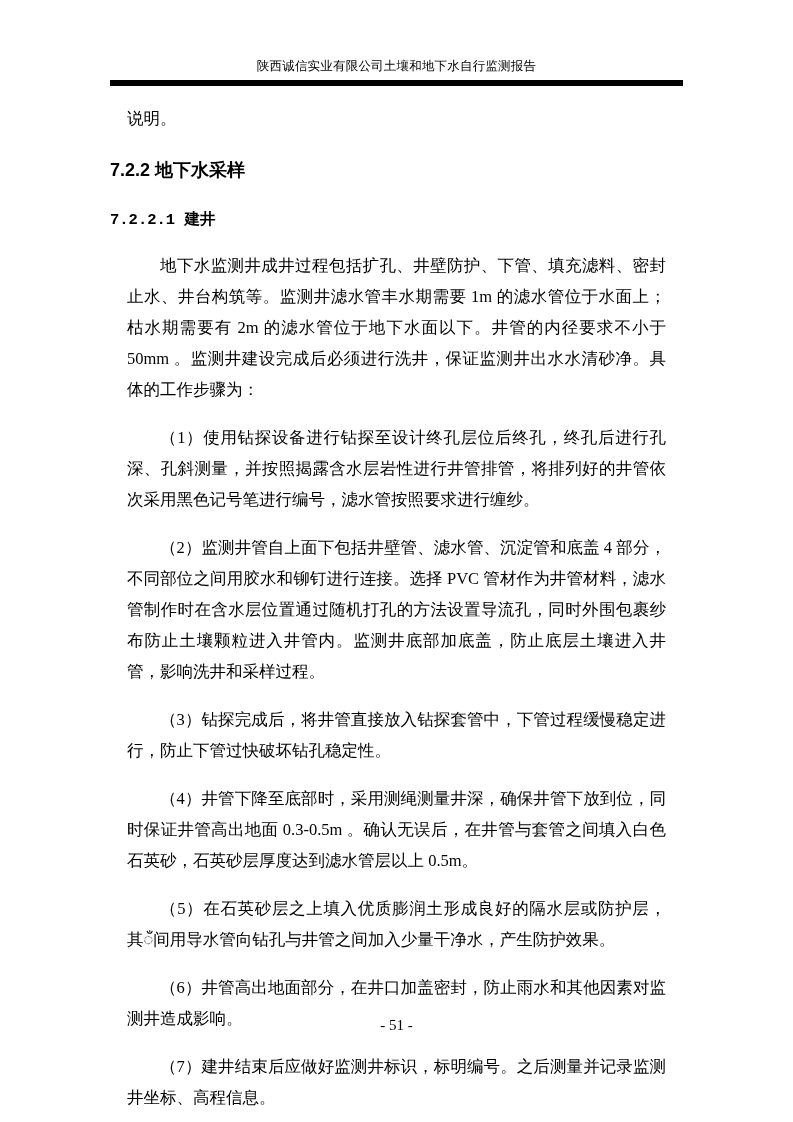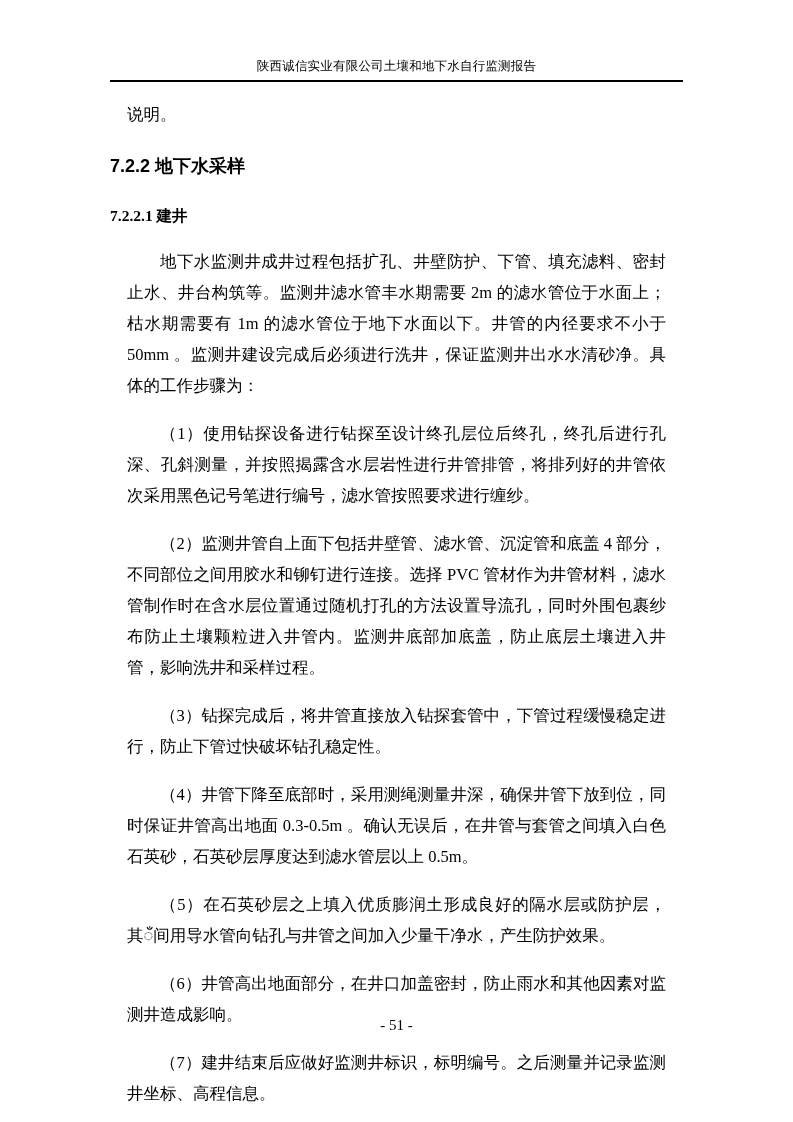--- a/index.html
+++ b/index.html
@@ -22,21 +22,21 @@
     position: absolute;
     left: 110px;
     top: 58px;
     width: 573px;
   }
   .header-line {
     text-align: center;
     font-size: 12.5px;
     letter-spacing: 0.2px;
     padding-bottom: 5px;
-    border-bottom: 2px solid #000000;
+    border-bottom: 6px solid #000000;
     color: #000;
   }
   .body-text {
     margin-top: 14px;
     font-size: 16.5px;
     line-height: 31px;
     text-align: justify;
     text-justify: inter-ideograph;
   }
   p {
@@ -46,21 +46,21 @@
     text-indent: 2em;
   }
   h2.heading {
     font-family: "Liberation Sans", "DejaVu Sans", sans-serif;
     font-size: 18px;
     font-weight: bold;
     margin: 22px 0 23px 0;
     line-height: 28px;
   }
   h3.subheading {
-    font-family: Liberation Serif, serif;
+    font-family: Liberation Mono, monospace;
     font-size: 15.5px;
     font-weight: bold;
     margin: 16px 0 6px 0;
     line-height: 26px;
   }
   .para-block p {
     margin-bottom: 0;
   }
   .footer {
     position: absolute;
@@ -83,21 +83,21 @@
 
     <div class="body-text para-block">
 
       <p>说明。</p>
 
 
       <h2 class="heading">7.2.2  地下水采样</h2>
 
       <h3 class="subheading">7.2.2.1  建井</h3>
 
-      <p class="indent">地下水监测井成井过程包括扩孔、井壁防护、下管、填充滤料、密封止水、井台构筑等。监测井滤水管丰水期需要 2m 的滤水管位于水面上；枯水期需要有 1m 的滤水管位于地下水面以下。井管的内径要求不小于 50mm 。监测井建设完成后必须进行洗井，保证监测井出水水清砂净。具体的工作步骤为：</p>
+      <p class="indent">地下水监测井成井过程包括扩孔、井壁防护、下管、填充滤料、密封止水、井台构筑等。监测井滤水管丰水期需要 1m 的滤水管位于水面上；枯水期需要有 2m 的滤水管位于地下水面以下。井管的内径要求不小于 50mm 。监测井建设完成后必须进行洗井，保证监测井出水水清砂净。具体的工作步骤为：</p>
 
       <p class="indent">（1）使用钻探设备进行钻探至设计终孔层位后终孔，终孔后进行孔深、孔斜测量，并按照揭露含水层岩性进行井管排管，将排列好的井管依次采用黑色记号笔进行编号，滤水管按照要求进行缠纱。</p>
 
       <p class="indent">（2）监测井管自上面下包括井壁管、滤水管、沉淀管和底盖 4 部分，不同部位之间用胶水和铆钉进行连接。选择 PVC 管材作为井管材料，滤水管制作时在含水层位置通过随机打孔的方法设置导流孔，同时外围包裹纱布防止土壤颗粒进入井管内。监测井底部加底盖，防止底层土壤进入井管，影响洗井和采样过程。</p>
 
       <p class="indent">（3）钻探完成后，将井管直接放入钻探套管中，下管过程缓慢稳定进行，防止下管过快破坏钻孔稳定性。</p>
 
       <p class="indent">（4）井管下降至底部时，采用测绳测量井深，确保井管下放到位，同时保证井管高出地面 0.3-0.5m 。确认无误后，在井管与套管之间填入白色石英砂，石英砂层厚度达到滤水管层以上 0.5m。</p>
 
       <p class="indent">（5）在石英砂层之上填入优质膨润土形成良好的隔水层或防护层，其ँ间用导水管向钻孔与井管之间加入少量干净水，产生防护效果。</p>

